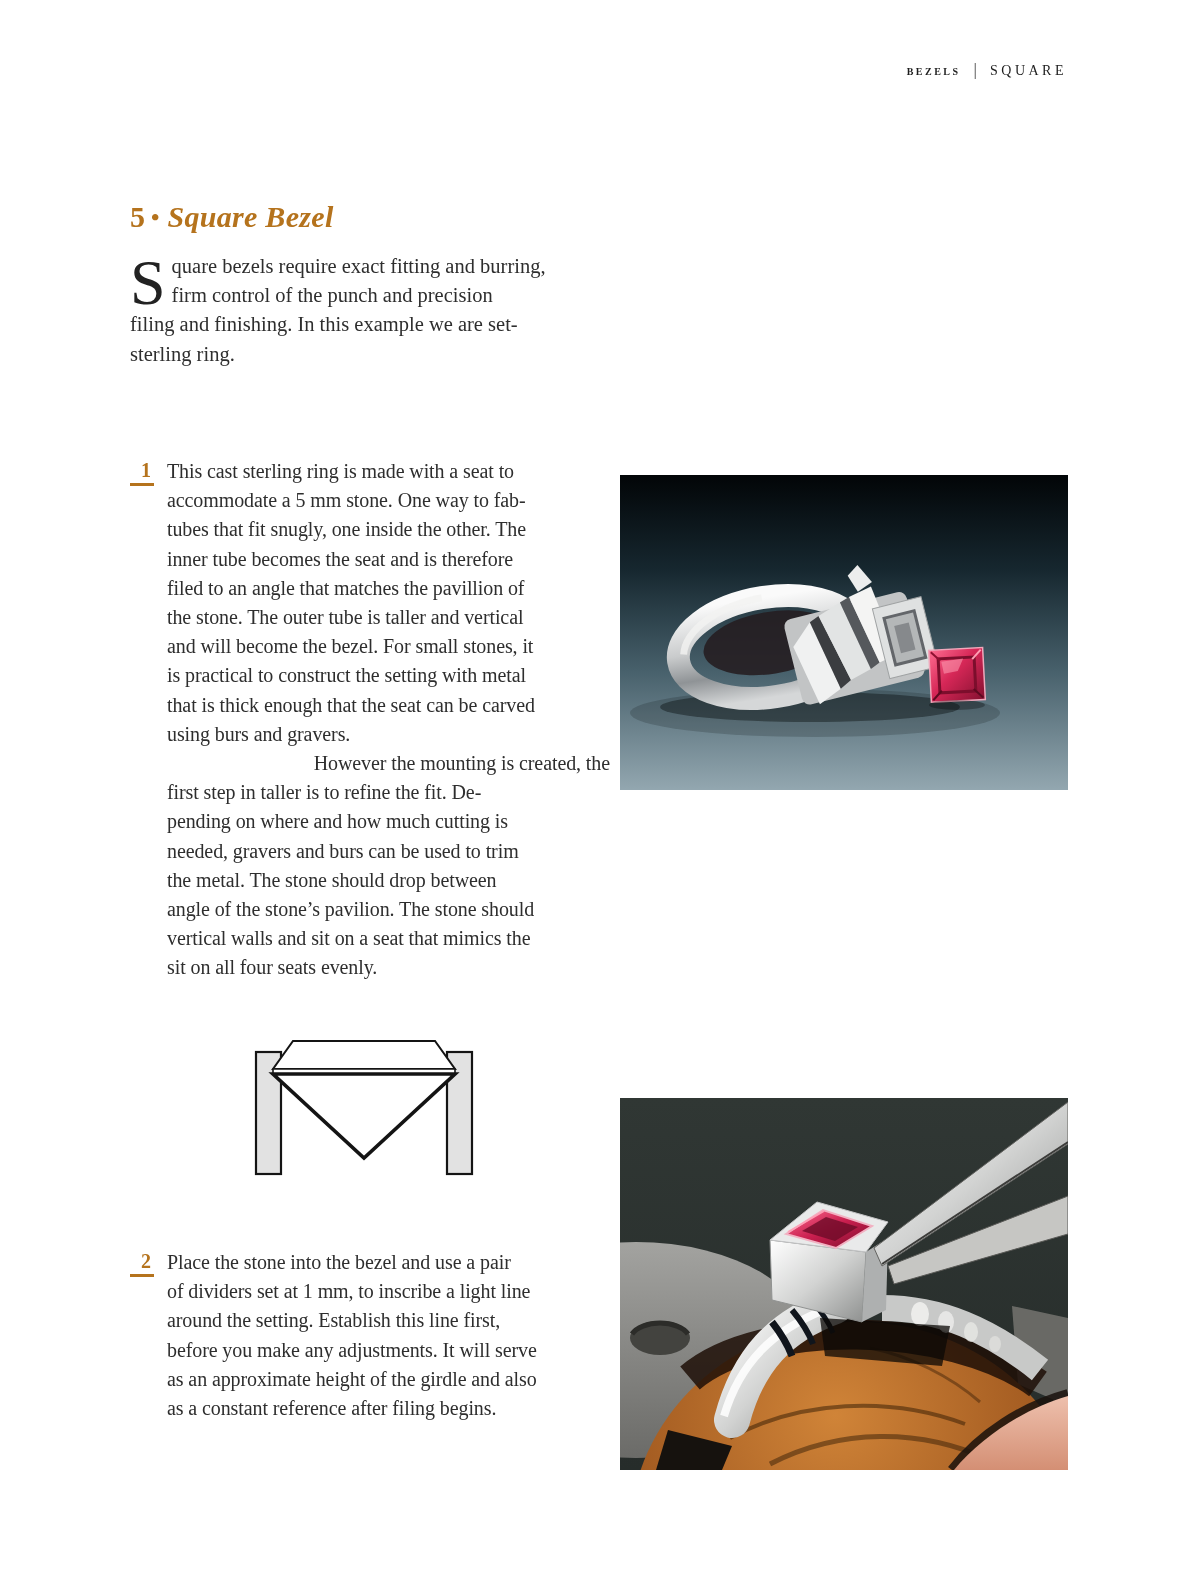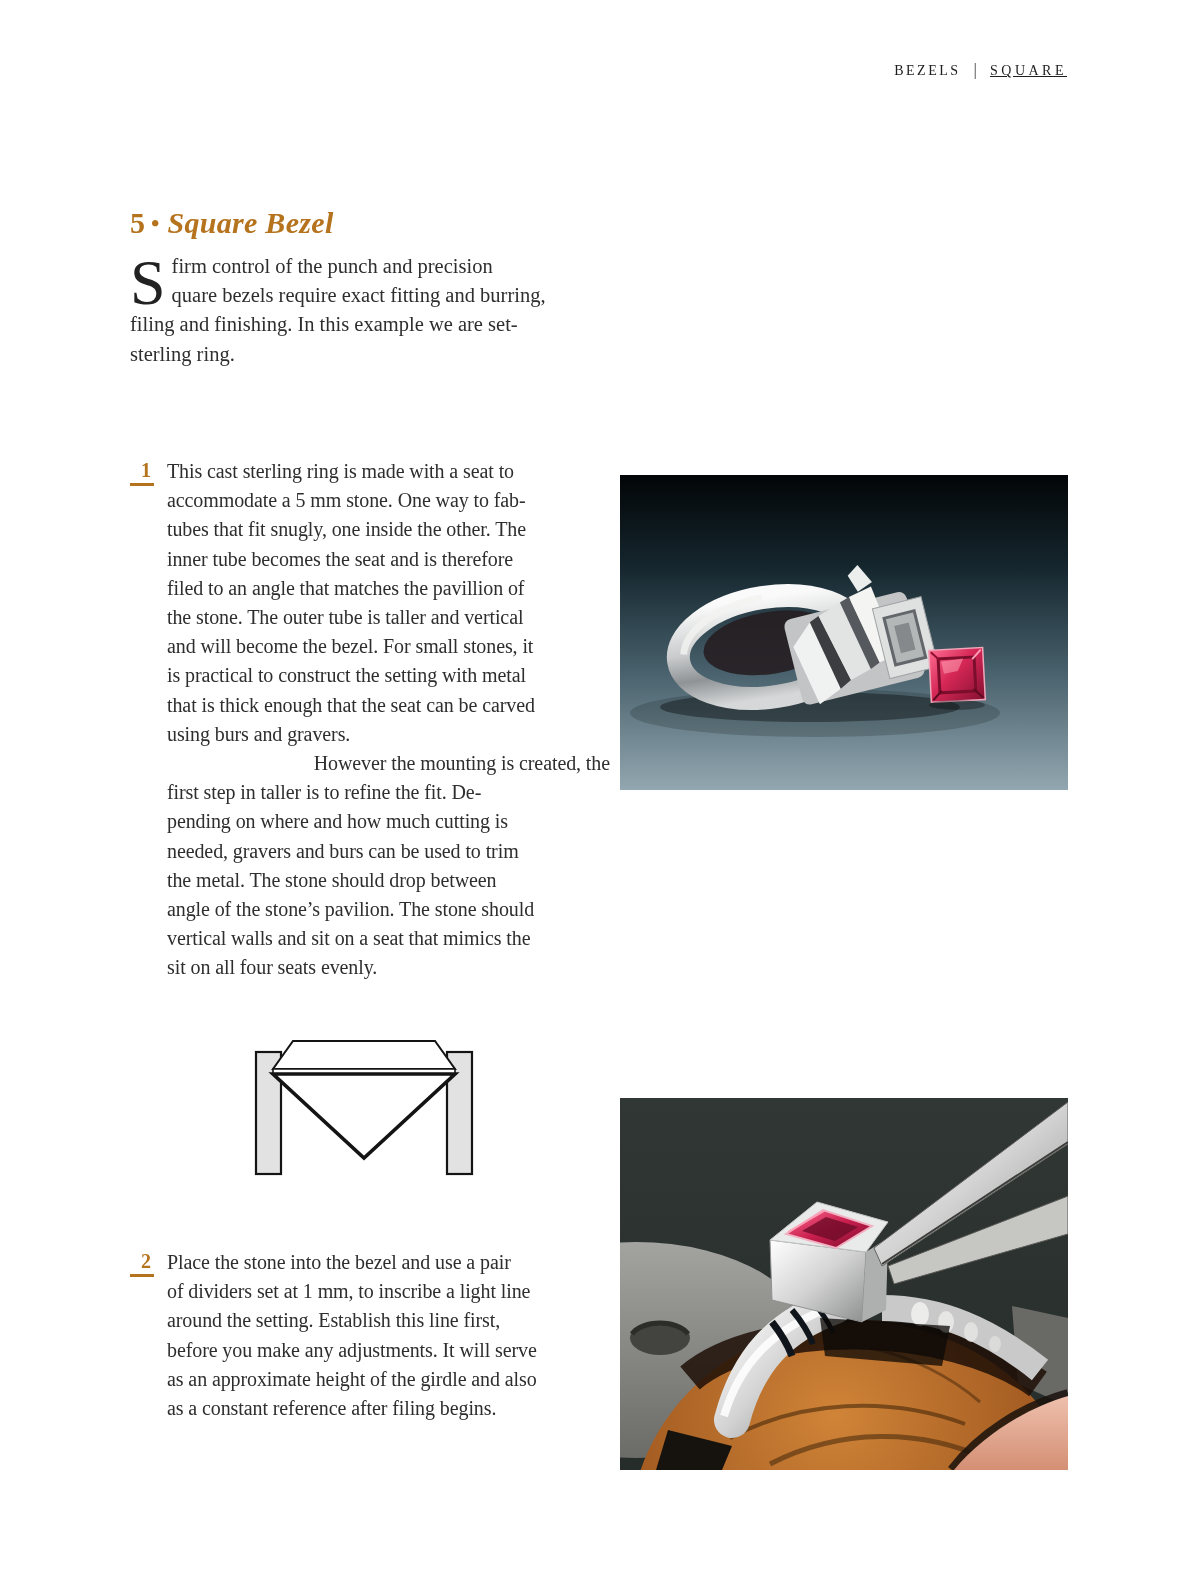--- a/index.html
+++ b/index.html
@@ -4,26 +4,26 @@
 <style>
   html,body{margin:0;padding:0;}
   body{
     width:1200px;height:1575px;background:#ffffff;position:relative;overflow:hidden;
     font-family:"Liberation Serif","DejaVu Serif",serif;color:#2e2e2e;
   }
   .page{position:absolute;inset:0;}
 
   
   .runhead{position:absolute;top:60px;right:133px;display:flex;align-items:baseline;gap:13px;color:#1d1d1d;}
-  .hdr-section{font-size:14px;font-weight:normal;letter-spacing:2.5px;}
+  .hdr-section{font-size:10px;font-weight:bold;letter-spacing:2.5px;}
   .hdr-divider{font-size:17px;color:#444;font-weight:400;}
-  .hdr-subsection{font-size:14px;letter-spacing:3.5px;text-decoration:underline;}
+  .hdr-subsection{font-size:14px;letter-spacing:3.5px;}
 
   
-  .title-row{position:absolute;left:130px;top:206px;color:#b5731d;font-size:30px;font-weight:bold;white-space:nowrap;}
+  .title-row{position:absolute;left:130px;top:200px;color:#b5731d;font-size:30px;font-weight:bold;white-space:nowrap;}
   .title-num{font-style:normal;margin-right:6px;}
   .title-bullet{font-size:24px;vertical-align:2px;margin-right:8px;}
   .title-name{font-style:italic;letter-spacing:0.3px;}
 
   
   .intro{position:absolute;left:130px;top:252px;width:480px;font-size:20.5px;line-height:29.2px;}
   .dropcap{float:left;font-size:64px;line-height:52px;padding-top:5px;margin-right:6px;color:#222;}
   .tline{white-space:nowrap;}
 
   .step{position:absolute;left:130px;width:480px;font-size:20px;line-height:29.2px;letter-spacing:-0.1px;}
@@ -53,22 +53,22 @@
     <span class="hdr-subsection">SQUARE</span>
   </div>
 
   <div class="title-row">
     <span class="title-num">5</span><span class="title-bullet">•</span><span class="title-name">Square Bezel</span>
   </div>
 
   <div class="intro">
     <span class="dropcap">S</span>
     <div>
+        <div class="tline">quare bezels require exact fitting and burring,</div>
         <div class="tline">firm control of the punch and precision</div>
-        <div class="tline">quare bezels require exact fitting and burring,</div>
         <div class="tline">filing and finishing. In this example we are set-</div>
         <div class="tline">sterling ring.</div>
       </div>
   </div>
 
   <div class="step step-1">
     <span class="step-marker">1</span>
     <div class="step-body">
       <div>
           <div class="tline">This cast sterling ring is made with a seat to</div>

